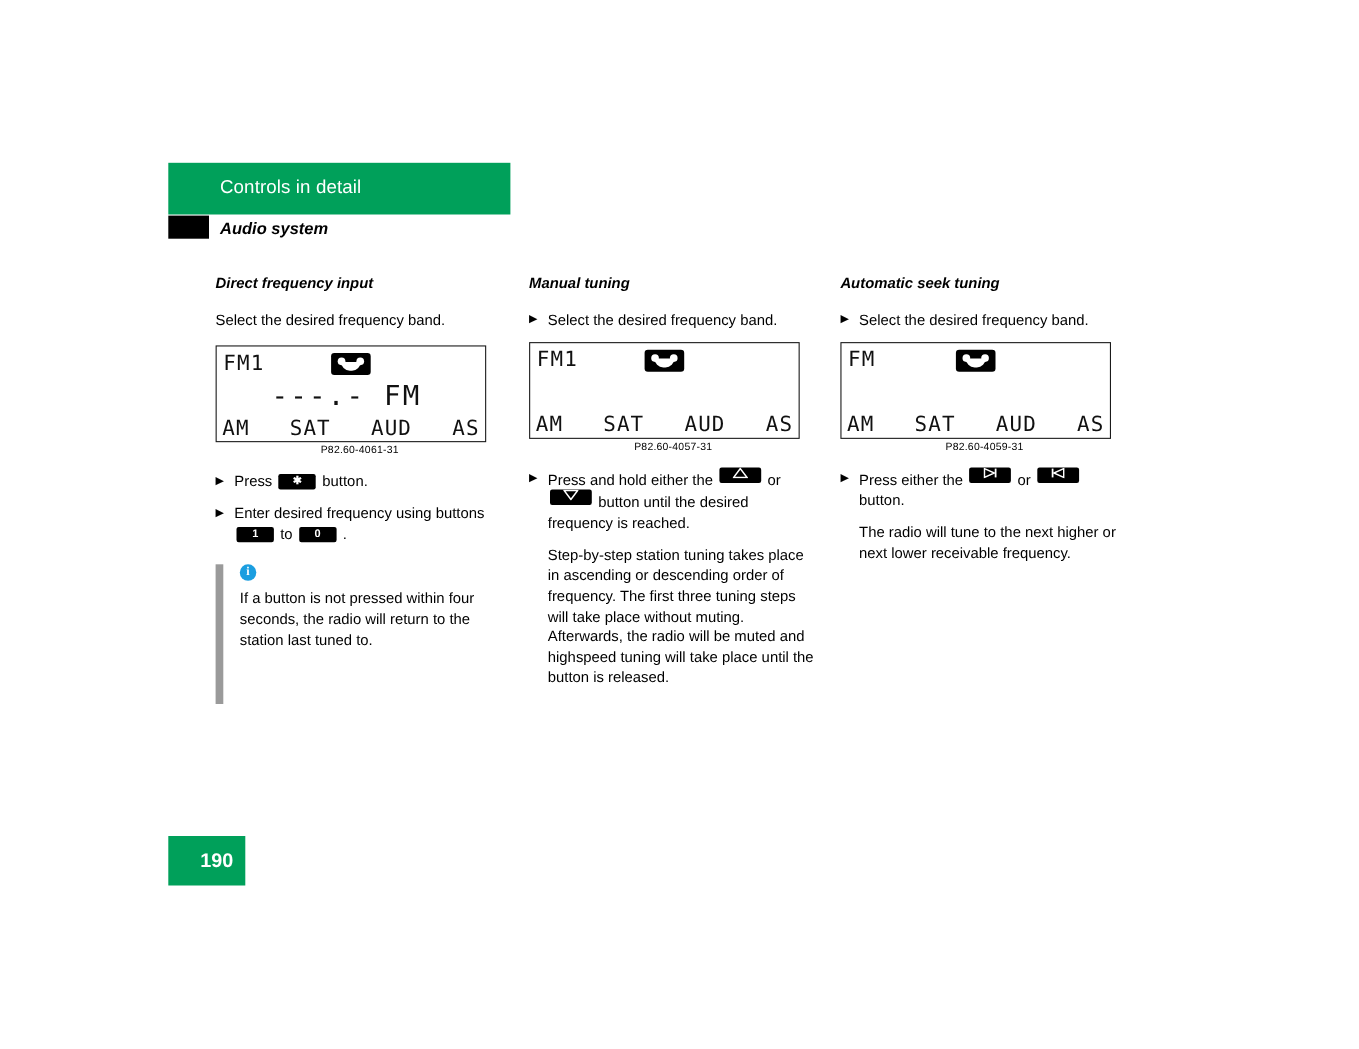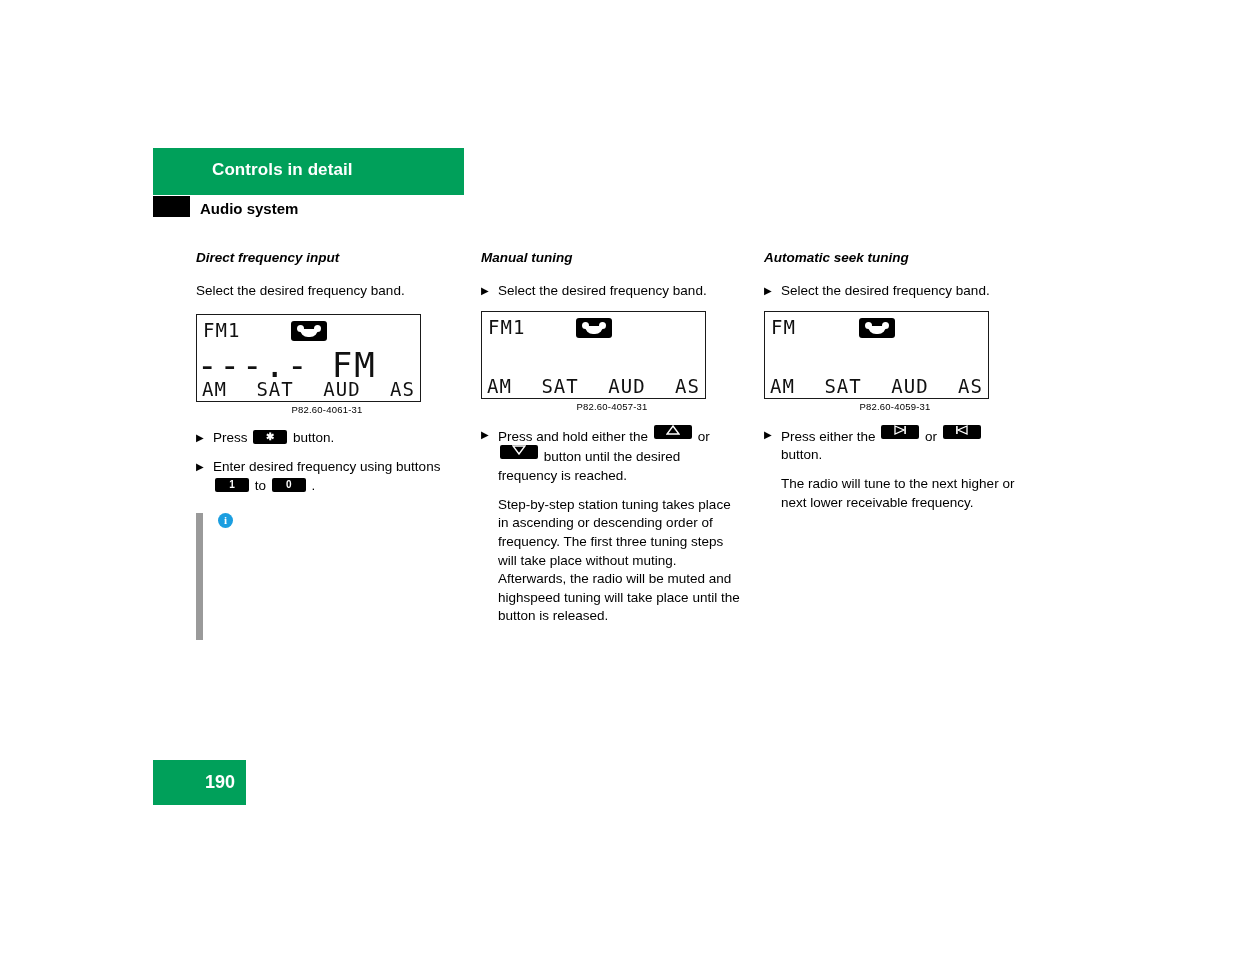--- a/index.html
+++ b/index.html
@@ -20,42 +20,43 @@
   .header-band {
     position: absolute;
     left: 153px;
     top: 148px;
     width: 311px;
     height: 47px;
     background: #00a05a;
   }
   .header-band-title {
     position: absolute;
-    left: 59px;
+    left: 47px;
     top: 12px;
     font-size: 17px;
-    font-weight: bold;
+    font-weight: normal;
     color: #ffffff;
     letter-spacing: 0.1px;
   }
   .header-sub-square {
     position: absolute;
     left: 153px;
     top: 196px;
     width: 37px;
     height: 21px;
     background: #000000;
   }
   .header-sub-title {
     position: absolute;
     left: 200px;
     top: 200px;
     font-size: 15px;
     font-weight: bold;
     color: #000000;
+    font-style: italic;
   }
 
   
   .column {
     position: absolute;
     top: 250px;
     width: 262px;
   }
   .col-1 { left: 196px; }
   .col-2 { left: 481px; }
@@ -99,21 +100,21 @@
     line-height: 1.38;
     margin: 0 0 12px 0;
   }
   .para-indent {
     margin-left: 17px;
   }
 
   
   .lcd {
     position: relative;
-    width: 225px;
+    width: 246px;
     height: 88px;
     border: 1.5px solid #1a1a1a;
     background: #ffffff;
     margin: 0 0 2px 0;
     box-sizing: border-box;
     font-family: "DejaVu Sans Mono", monospace;
   }
   .lcd-band {
     position: absolute;
     left: 6px;
@@ -149,22 +150,22 @@
     width: 18px;
     height: 8px;
     background: #fff;
     border-radius: 0 0 9px 9px;
   }
   .lcd-freq {
     position: absolute;
     left: 0;
     right: 8px;
     top: 30px;
-    text-align: left;
-    font-size: 34px;
+    text-align: center;
+    font-size: 25px;
     letter-spacing: 2px;
     color: #111;
     white-space: pre;
   }
   .lcd-softkeys {
     position: absolute;
     left: 5px;
     right: 5px;
     bottom: 1px;
     display: flex;
@@ -237,21 +238,21 @@
     font-size: 13.5px;
     line-height: 1.38;
     margin: 0 0 12px 0;
   }
 
   
   .page-box {
     position: absolute;
     left: 153px;
     top: 760px;
-    width: 93px;
+    width: 70px;
     height: 45px;
     background: #00a05a;
   }
   .page-num {
     position: absolute;
     right: 11px;
     top: 12px;
     color: #ffffff;
     font-size: 18px;
     font-weight: bold;
@@ -303,20 +304,21 @@
       <span class="keybtn">1</span>
       <span>to</span>
       <span class="keybtn">0</span>
       <span>.</span>
     </div>
   </div>
 
   <div class="note">
     <div class="note-bar"></div>
     <div class="note-icon">i</div>
+    <div class="note-para">If a button is not pressed within four seconds, the radio will return to the station last tuned to.</div>
   </div>
 </div>
 
 <div class="column col-2">
   <div class="col-title">Manual tuning</div>
 
   <div class="bullet-row">
     <div class="bullet-marker">▶</div>
     <div class="bullet-text">Select the desired frequency band.</div>
   </div>

